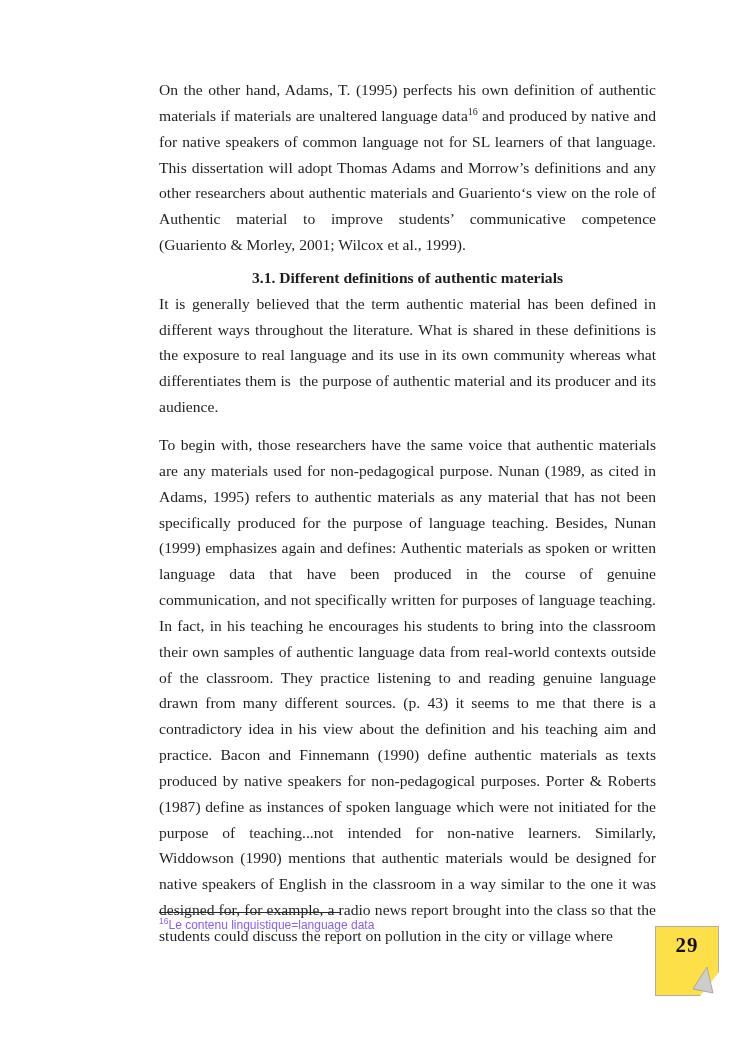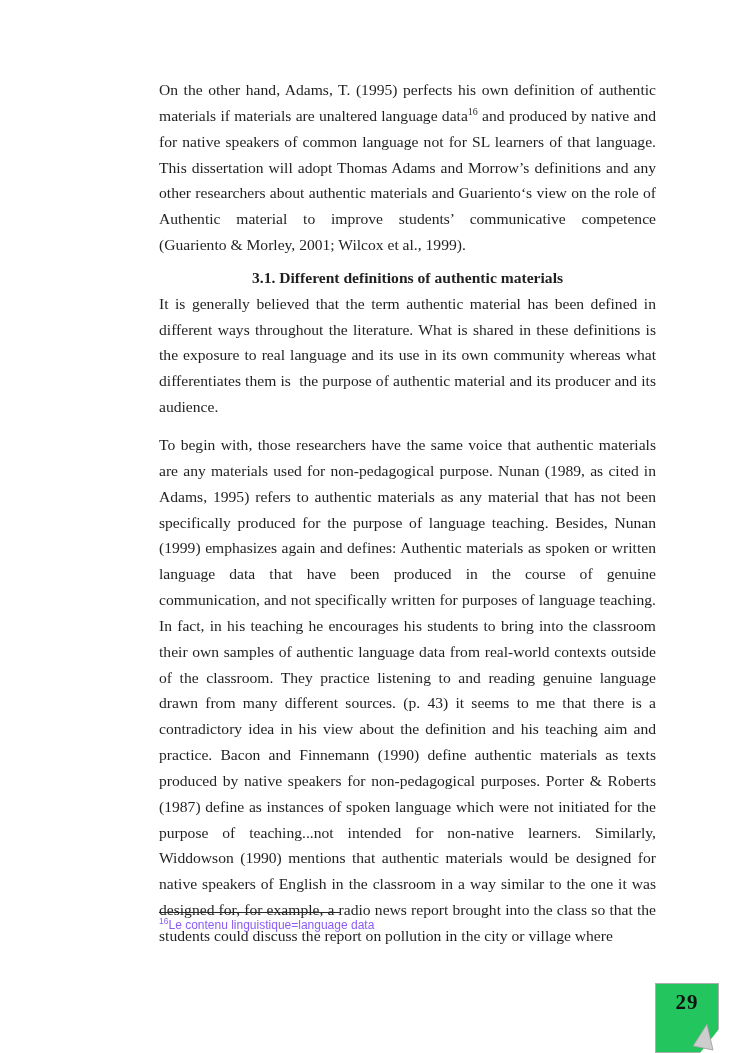--- a/index.html
+++ b/index.html
@@ -59,25 +59,25 @@
     margin-bottom: 5px;
   }
   .footnote-text sup {
     font-size: 8.5px;
     line-height: 0;
     vertical-align: super;
   }
   .page-number-box {
     position: absolute;
     left: 655px;
-    top: 983px;
+    top: 926px;
     width: 62px;
     height: 68px;
     border: 1px solid #adadad;
-    background: #22c55e;
+    background: #fde047;
   }
   .page-num {
     display: block;
     text-align: center;
     margin-top: 6px;
     font-family: "Liberation Serif", serif;
     font-weight: bold;
     font-size: 21px;
     letter-spacing: 1px;
     color: #111111;

